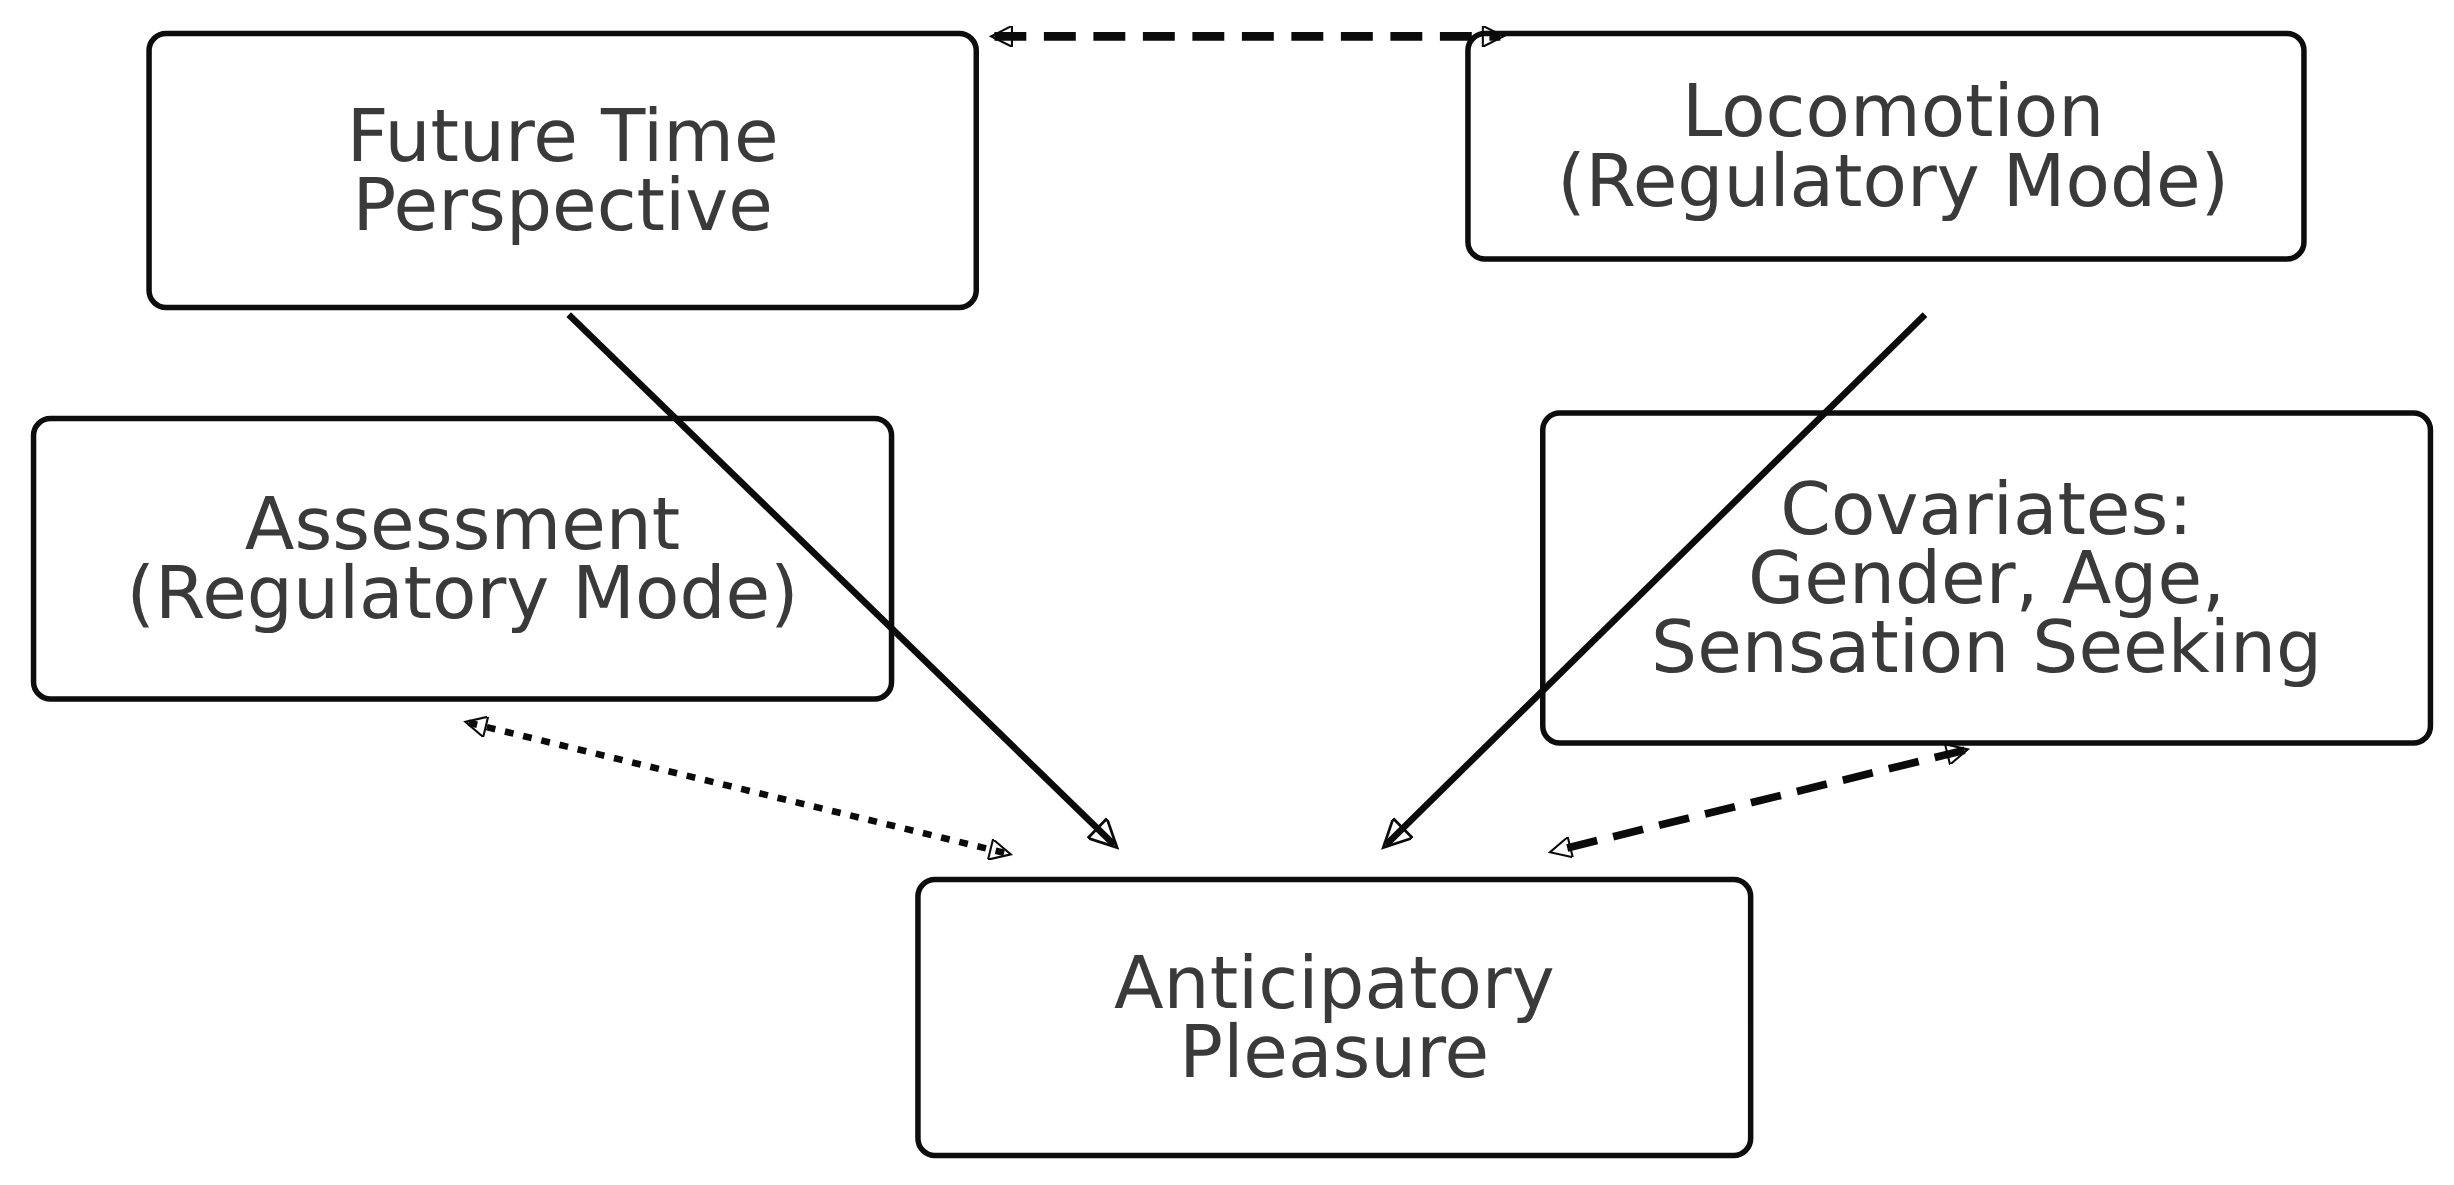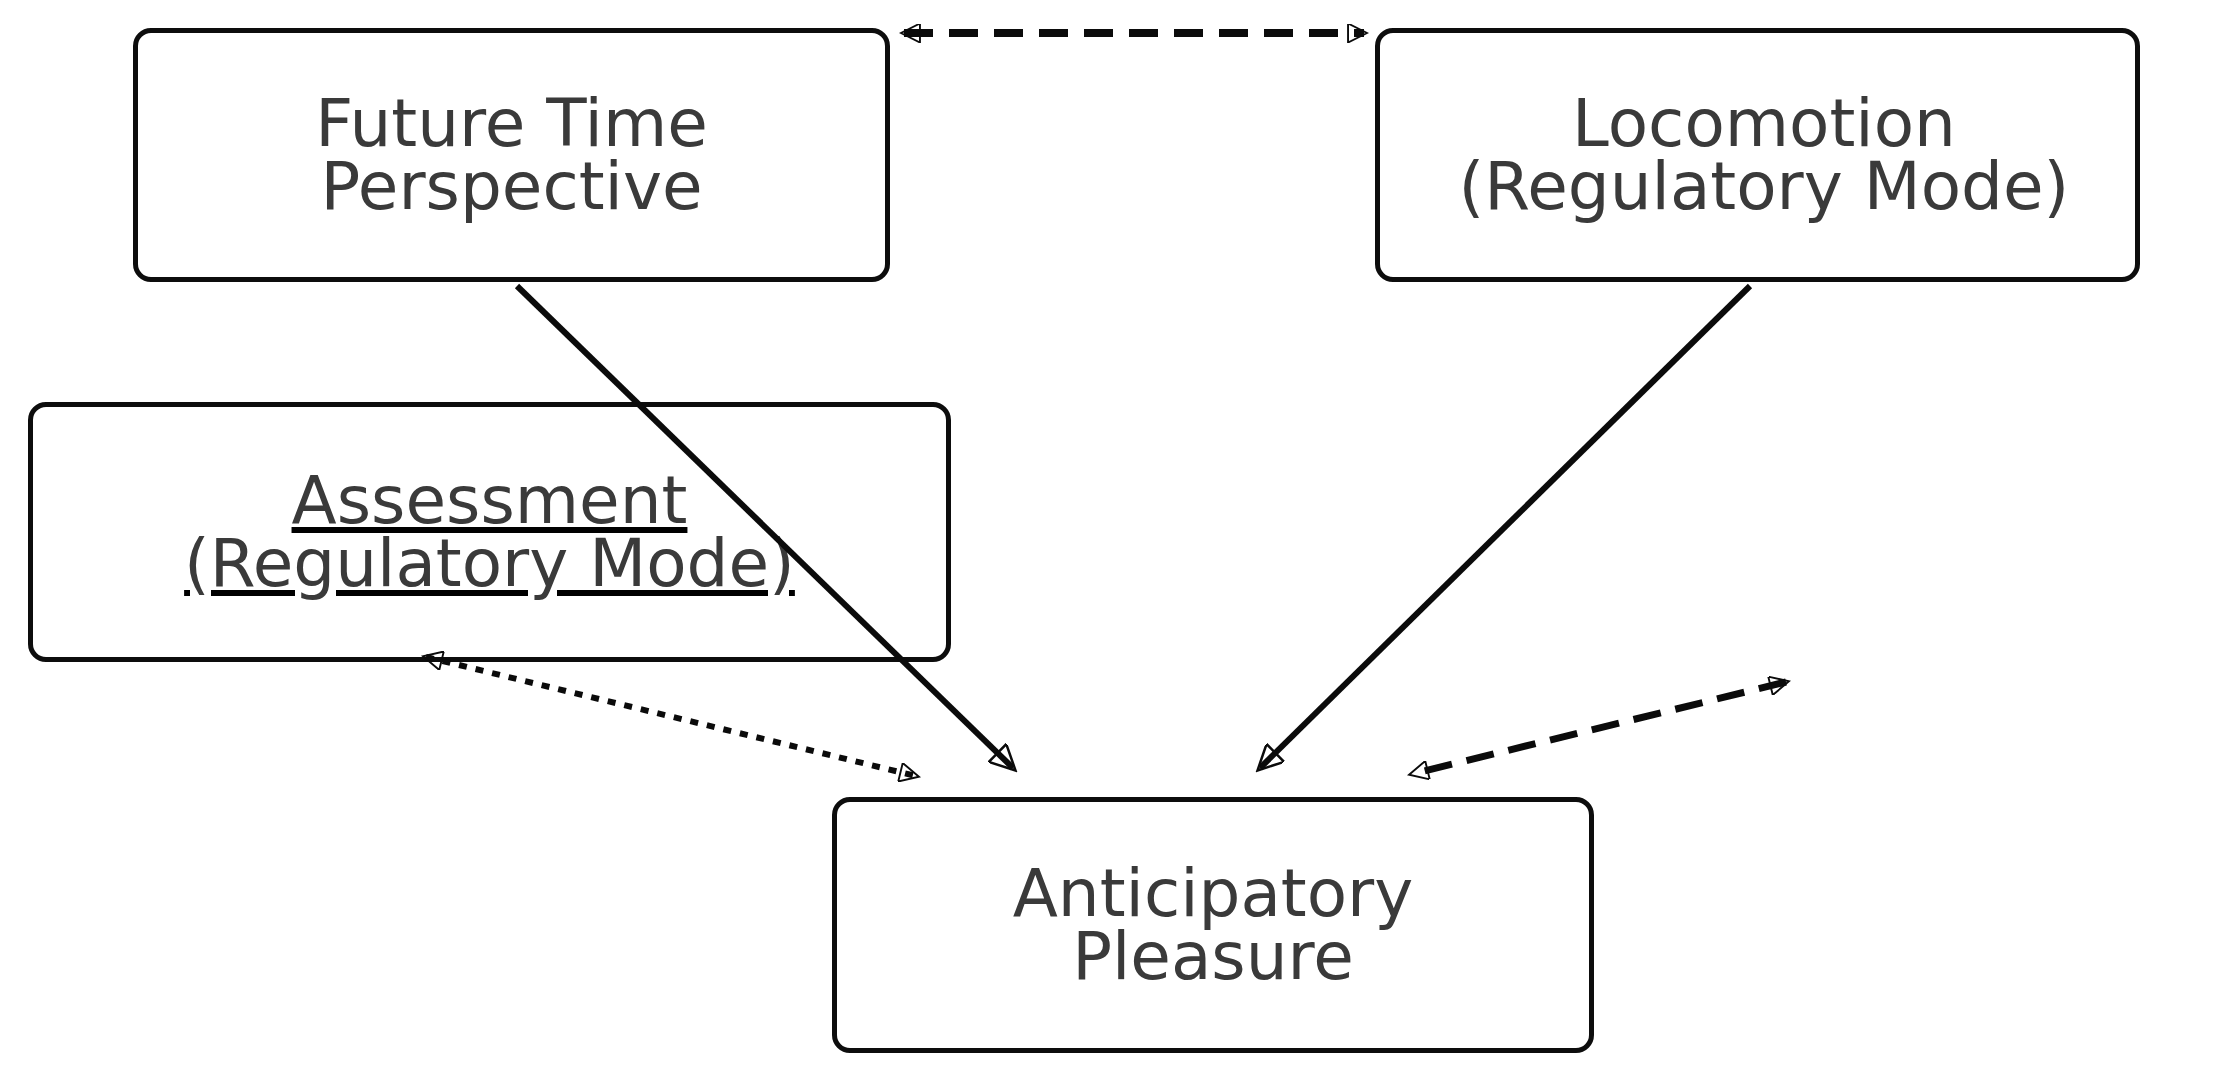--- a/index.html
+++ b/index.html
@@ -29,22 +29,22 @@
   .node-label {
     white-space: pre-line;
     text-align: center;
     color: #3a3a3a;
     font-size: 66px;
     line-height: 63px;
     letter-spacing: 0px;
   }
   
   #node-ftp         { left: 133px;  top: 28px;  width: 757px; height: 254px; }
-  #node-locomotion  { left: 1375px; top: 28px;  width: 765px; height: 254px; padding-left: 13px; }
-  #node-assessment  { left: 28px;   top: 402px; width: 923px; height: 260px; text-decoration: underline; }
+  #node-locomotion  { left: 1332px; top: 28px;  width: 765px; height: 210px; padding-left: 13px; }
+  #node-assessment  { left: 28px;   top: 378px; width: 785px; height: 260px; }
   #node-covariates  { left: 1400px; top: 373px; width: 812px; height: 305px; }
   #node-ap          { left: 832px;  top: 797px; width: 762px; height: 256px; }
 
   #edges {
     position: absolute;
     left: 0; top: 0;
     width: 2231px;
     height: 1077px;
     z-index: 2;
     pointer-events: none;
@@ -68,20 +68,25 @@
   <div class="node" id="node-locomotion">
     <div class="node-label">Locomotion
 (Regulatory Mode)</div>
   </div>
 
   <div class="node" id="node-assessment">
     <div class="node-label">Assessment
 (Regulatory Mode)</div>
   </div>
 
+  <div class="node" id="node-covariates">
+    <div class="node-label">Covariates:
+Gender, Age,
+Sensation Seeking</div>
+  </div>
 
   <div class="node" id="node-ap">
     <div class="node-label">Anticipatory
 Pleasure</div>
   </div>
 
   <svg id="edges" viewBox="0 0 2231 1077" xmlns="http://www.w3.org/2000/svg">
     <defs>
       <marker id="ah-big" viewBox="0 0 10 10" refX="8.6" refY="5" markerWidth="30" markerHeight="25" markerUnits="userSpaceOnUse" orient="auto-start-reverse">
         <path d="M0 0 L10 5 L0 10 z" fill="#0b0b0b" stroke="none"></path>

